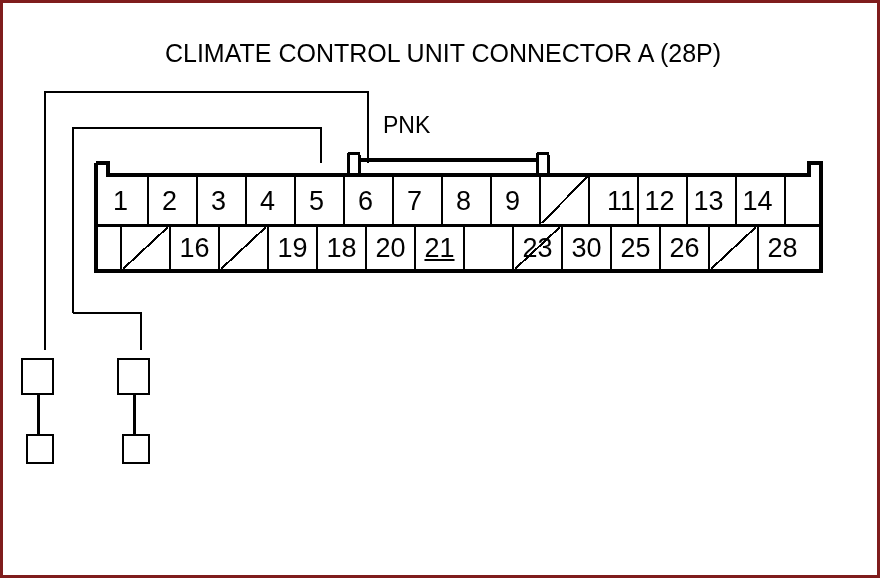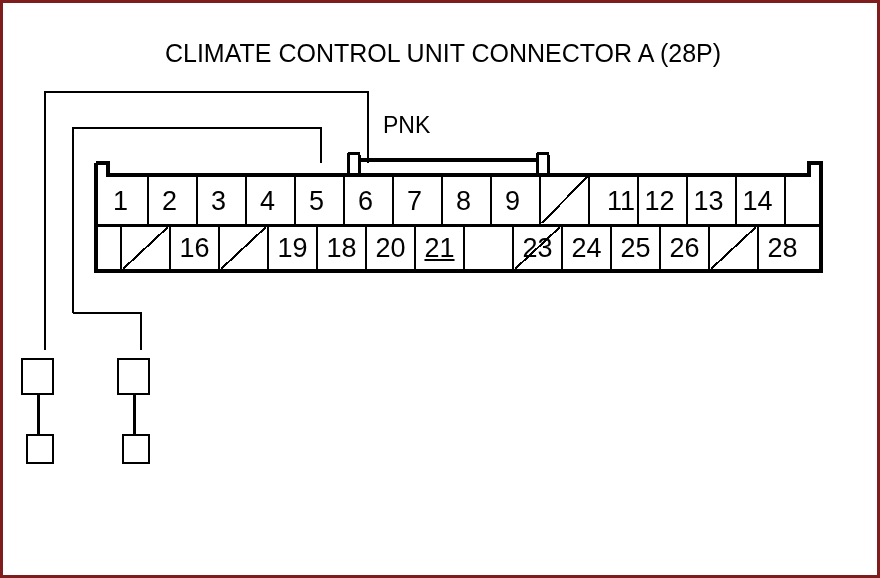--- a/index.html
+++ b/index.html
@@ -203,19 +203,19 @@
       <div class="pin-num pin-row-top" style="left: 681px; width: 49px;">13</div>
       <div class="pin-num pin-row-top" style="left: 730px; width: 49px;">14</div>
     </div>
   <div id="bottom-row-labels">
       <div class="pin-num pin-row-bot" style="left: 167px; width: 49px;">16</div>
       <div class="pin-num pin-row-bot" style="left: 265px; width: 49px;">19</div>
       <div class="pin-num pin-row-bot" style="left: 314px; width: 49px;">18</div>
       <div class="pin-num pin-row-bot" style="left: 363px; width: 49px;">20</div>
       <div class="pin-num pin-row-bot" style="left: 412px; width: 49px; text-decoration: underline;">21</div>
       <div class="pin-num pin-row-bot" style="left: 510px; width: 49px;">23</div>
-      <div class="pin-num pin-row-bot" style="left: 559px; width: 49px;">24</div>
+      <div class="pin-num pin-row-bot" style="left: 559px; width: 49px;">30</div>
       <div class="pin-num pin-row-bot" style="left: 608px; width: 49px;">25</div>
       <div class="pin-num pin-row-bot" style="left: 629px; width: 49px; padding-left: 28px;">26</div>
       <div class="pin-num pin-row-bot" style="left: 755px; width: 49px;">28</div>
     </div>
 
 </div>
 
 </body></html>

